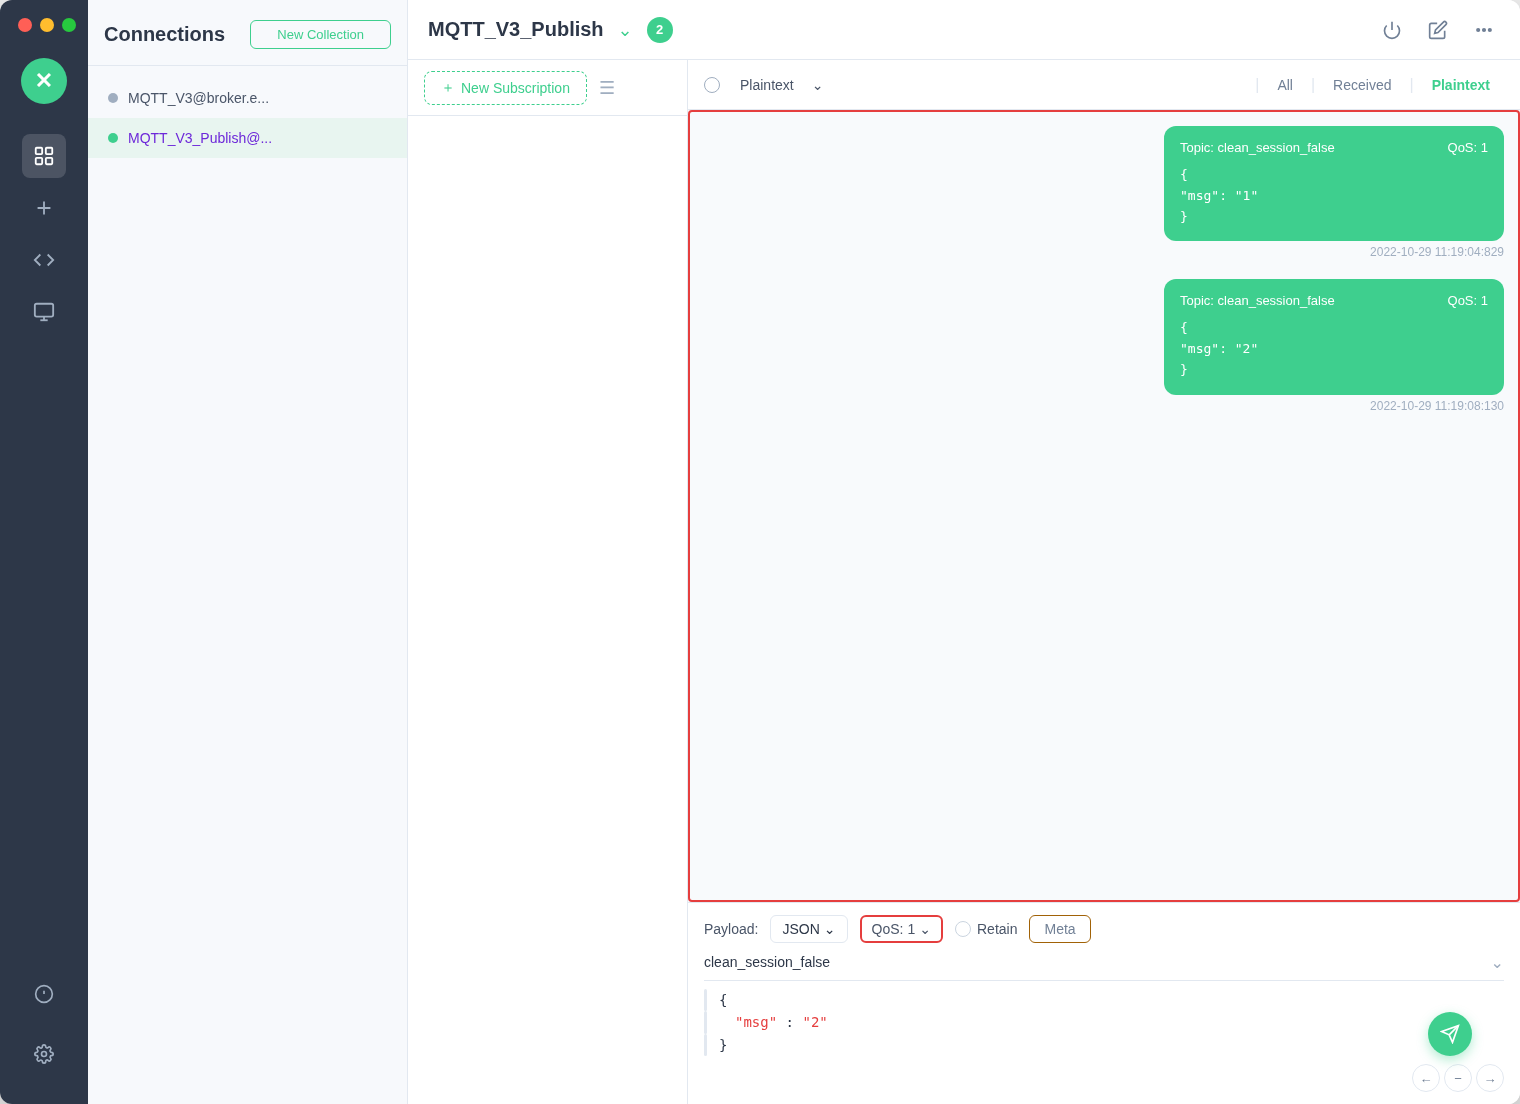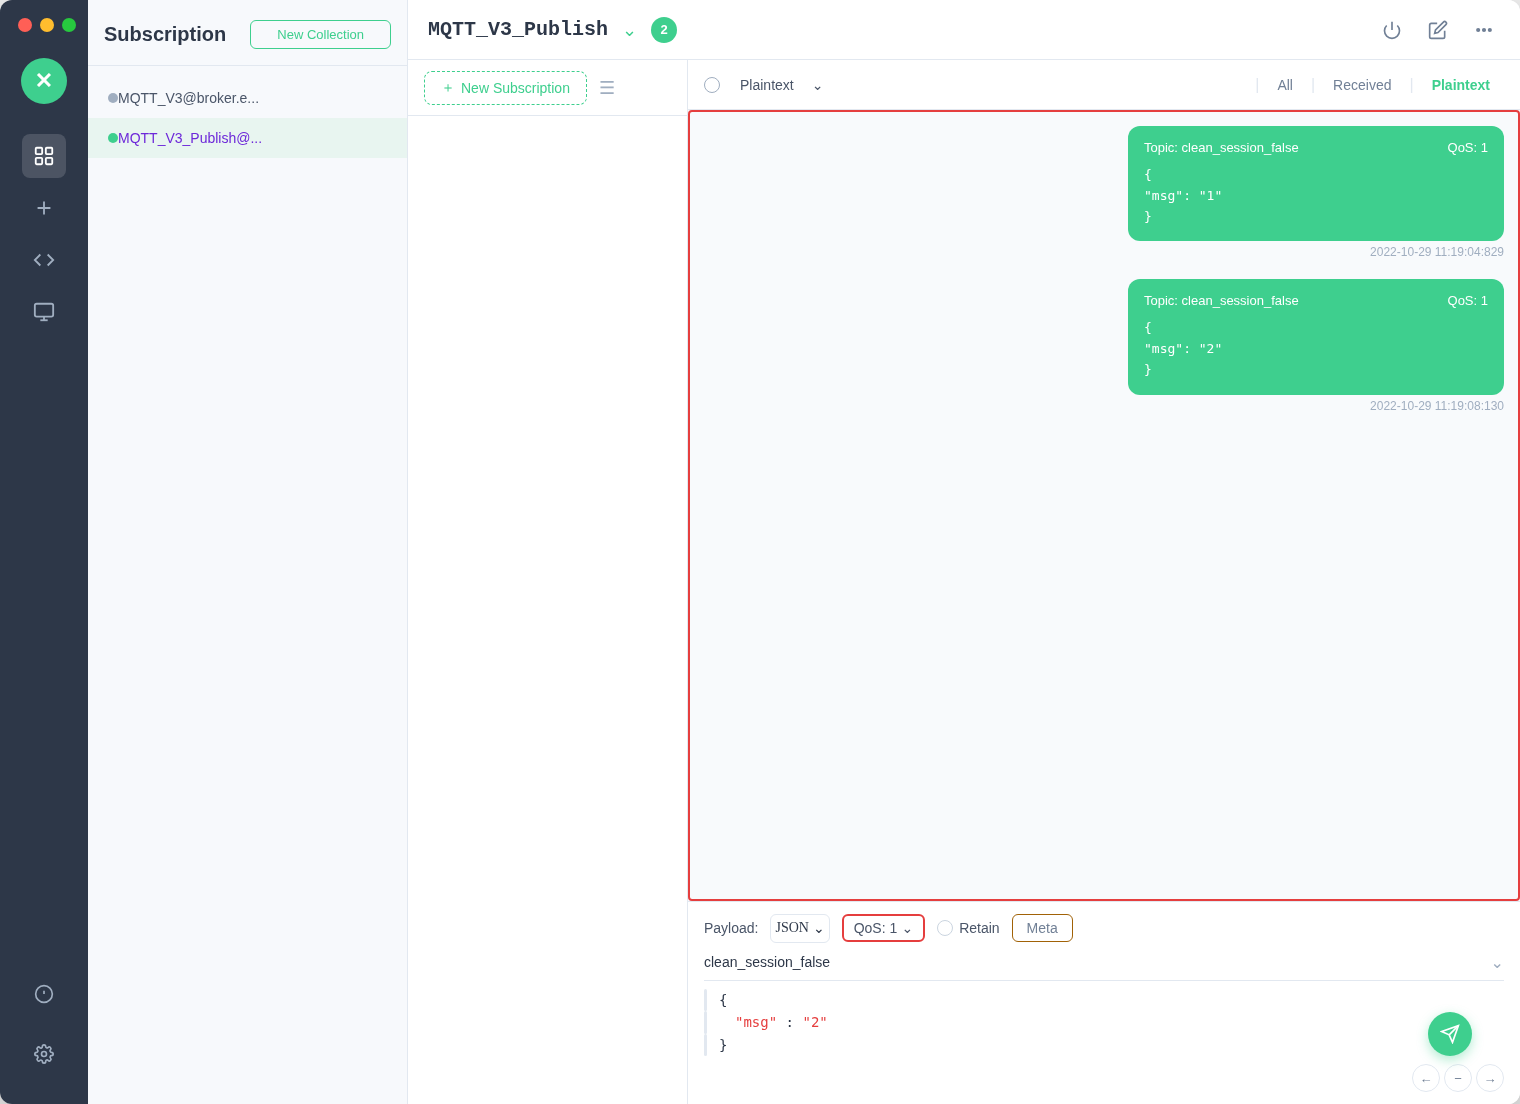--- a/index.html
+++ b/index.html
@@ -21,32 +21,32 @@
     .icon-btn { width: 44px; height: 44px; border-radius: 8px; display: flex; align-items: center; justify-content: center; cursor: pointer; margin-bottom: 8px; color: #a0aec0; }
     .icon-btn.active { background: rgba(255,255,255,0.15); color: white; }
     .sidebar-bottom { margin-top: auto; margin-bottom: 20px; display: flex; flex-direction: column; align-items: center; gap: 8px; }
 
     
     .connections-panel { width: 320px; background: #f7f9fc; border-right: 1px solid #e2e8f0; display: flex; flex-direction: column; }
     .connections-header { padding: 20px 16px 16px; display: flex; align-items: center; justify-content: space-between; border-bottom: 1px solid #e2e8f0; }
     .connections-title { font-size: 20px; font-weight: 700; color: #2d3748; }
     .new-collection-btn { border: 1.5px solid #3ecf8e; color: #3ecf8e; background: transparent; border-radius: 6px; padding: 6px 26px; font-size: 13px; cursor: pointer; font-weight: 500; }
     .connection-list { padding: 12px 0; }
-    .connection-item { padding: 12px 20px; cursor: pointer; display: flex; align-items: center; font-size: 14px; color: #4a5568; }
+    .connection-item { padding: 12px 20px; cursor: pointer; display: flex; align-items: center; gap: 10px; font-size: 14px; color: #4a5568; }
     .connection-item.active { background: #e8f5f0; color: #6d28d9; font-weight: 500; }
     .dot { width: 10px; height: 10px; border-radius: 50%; flex-shrink: 0; }
     .dot-gray { background: #a0aec0; }
     .dot-green { background: #3ecf8e; }
 
     
     .main-content { flex: 1; display: flex; flex-direction: column; background: #f8fafc; }
 
     
     .topbar { height: 60px; background: white; border-bottom: 1px solid #e2e8f0; display: flex; align-items: center; padding: 0 20px; gap: 14px; }
-    .topbar-title { font-size: 20px; font-weight: 700; color: #2d3748; font-family: Liberation Mono, monospace; }
+    .topbar-title { font-size: 20px; font-weight: 700; color: #2d3748; }
     .topbar-chevron { color: #3ecf8e; font-size: 18px; cursor: pointer; }
     .badge-circle { width: 26px; height: 26px; background: #3ecf8e; border-radius: 50%; display: flex; align-items: center; justify-content: center; color: white; font-size: 13px; font-weight: 600; }
     .topbar-spacer { flex: 1; }
     .topbar-icon { color: #718096; cursor: pointer; font-size: 18px; padding: 6px; border-radius: 6px; }
 
     
     .sub-bar { height: 56px; background: white; border-bottom: 1px solid #e2e8f0; display: flex; align-items: center; padding: 0 16px; gap: 12px; }
     .new-sub-btn { border: 1.5px dashed #3ecf8e; color: #3ecf8e; background: transparent; border-radius: 8px; padding: 7px 16px; font-size: 14px; cursor: pointer; display: flex; align-items: center; gap: 6px; }
 
     
@@ -60,31 +60,31 @@
     .filter-tab { padding: 6px 14px; border-radius: 6px; font-size: 14px; cursor: pointer; color: #718096; }
     .filter-tab.active { color: #3ecf8e; font-weight: 600; }
     .filter-divider { color: #e2e8f0; }
 
     
     .messages-list { flex: 1; padding: 16px; overflow-y: auto; display: flex; flex-direction: column; align-items: flex-end; gap: 0; position: relative; }
 
     
     .red-border-overlay { position: absolute; top: 0; left: 0; right: 0; bottom: 0; border: 2.5px solid #e53e3e; border-radius: 4px; pointer-events: none; z-index: 10; }
 
-    .message-bubble-wrap { display: flex; flex-direction: column; align-items: flex-end; width: 376px; margin-bottom: 4px; }
+    .message-bubble-wrap { display: flex; flex-direction: column; align-items: flex-end; width: 340px; margin-bottom: 4px; }
     .message-bubble { background: #3ecf8e; border-radius: 12px; padding: 14px 16px; color: white; font-size: 14px; width: 100%; }
     .msg-header { display: flex; justify-content: space-between; margin-bottom: 10px; font-size: 13px; font-weight: 500; }
     .msg-body { font-family: monospace; font-size: 13px; line-height: 1.6; }
     .msg-time { font-size: 12px; color: #a0aec0; text-align: right; margin-top: 4px; margin-bottom: 16px; }
 
     
     .compose-area { background: white; border-top: 1px solid #e2e8f0; padding: 12px 16px; }
     .compose-toolbar { display: flex; align-items: center; gap: 12px; margin-bottom: 10px; }
     .payload-label { font-size: 14px; color: #4a5568; }
-    .payload-select { border: 1px solid #e2e8f0; border-radius: 6px; padding: 5px 4px; font-size: 14px; color: #2d3748; background: white; cursor: pointer; display: flex; align-items: center; gap: 4px; font-family: Liberation Serif, serif; }
+    .payload-select { border: 1px solid #e2e8f0; border-radius: 6px; padding: 5px 11px; font-size: 14px; color: #2d3748; background: white; cursor: pointer; display: flex; align-items: center; gap: 4px; }
     .qos-group { border: 2px solid #e53e3e; border-radius: 6px; padding: 4px 10px; display: flex; align-items: center; gap: 4px; font-size: 14px; color: #4a5568; }
     .qos-label { font-weight: 500; }
     .retain-check { display: flex; align-items: center; gap: 6px; font-size: 14px; color: #4a5568; }
     .checkbox-circle { width: 16px; height: 16px; border-radius: 50%; border: 1.5px solid #cbd5e0; }
     .meta-btn { border: 1px solid #a16207; border-radius: 6px; padding: 5px 14px; font-size: 14px; color: #718096; background: white; cursor: pointer; }
     .topic-bar { display: flex; align-items: center; margin-bottom: 8px; }
     .topic-input { flex: 1; border: none; font-size: 14px; color: #2d3748; outline: none; background: transparent; }
     .topic-chevron { color: #a0aec0; font-size: 16px; }
     .topic-divider { height: 1px; background: #e2e8f0; margin-bottom: 8px; }
     .code-editor { font-family: monospace; font-size: 14px; color: #2d3748; line-height: 1.6; min-height: 60px; }
@@ -152,21 +152,21 @@
         <svg width="20" height="20" viewBox="0 0 24 24" fill="none" stroke="currentColor" stroke-width="2">
           <circle cx="12" cy="12" r="3"></circle>
           <path d="M19.4 15a1.65 1.65 0 0 0 .33 1.82l.06.06a2 2 0 0 1-2.83 2.83l-.06-.06a1.65 1.65 0 0 0-1.82-.33 1.65 1.65 0 0 0-1 1.51V21a2 2 0 0 1-4 0v-.09A1.65 1.65 0 0 0 9 19.4a1.65 1.65 0 0 0-1.82.33l-.06.06a2 2 0 0 1-2.83-2.83l.06-.06A1.65 1.65 0 0 0 4.68 15a1.65 1.65 0 0 0-1.51-1H3a2 2 0 0 1 0-4h.09A1.65 1.65 0 0 0 4.6 9a1.65 1.65 0 0 0-.33-1.82l-.06-.06a2 2 0 0 1 2.83-2.83l.06.06A1.65 1.65 0 0 0 9 4.68a1.65 1.65 0 0 0 1-1.51V3a2 2 0 0 1 4 0v.09a1.65 1.65 0 0 0 1 1.51 1.65 1.65 0 0 0 1.82-.33l.06-.06a2 2 0 0 1 2.83 2.83l-.06.06A1.65 1.65 0 0 0 19.4 9a1.65 1.65 0 0 0 1.51 1H21a2 2 0 0 1 0 4h-.09a1.65 1.65 0 0 0-1.51 1z"></path>
         </svg>
       </div>
     </div>
   </div>
 
   <div class="connections-panel">
     <div class="connections-header">
-      <span class="connections-title">Subscription</span>
+      <span class="connections-title">Connections</span>
       <button class="new-collection-btn">New Collection</button>
     </div>
     <div class="connection-list">
       <div class="connection-item">
         <div class="dot dot-gray"></div>
         <span>MQTT_V3@broker.e...</span>
       </div>
       <div class="connection-item active">
         <div class="dot dot-green"></div>
         <span>MQTT_V3_Publish@...</span>

